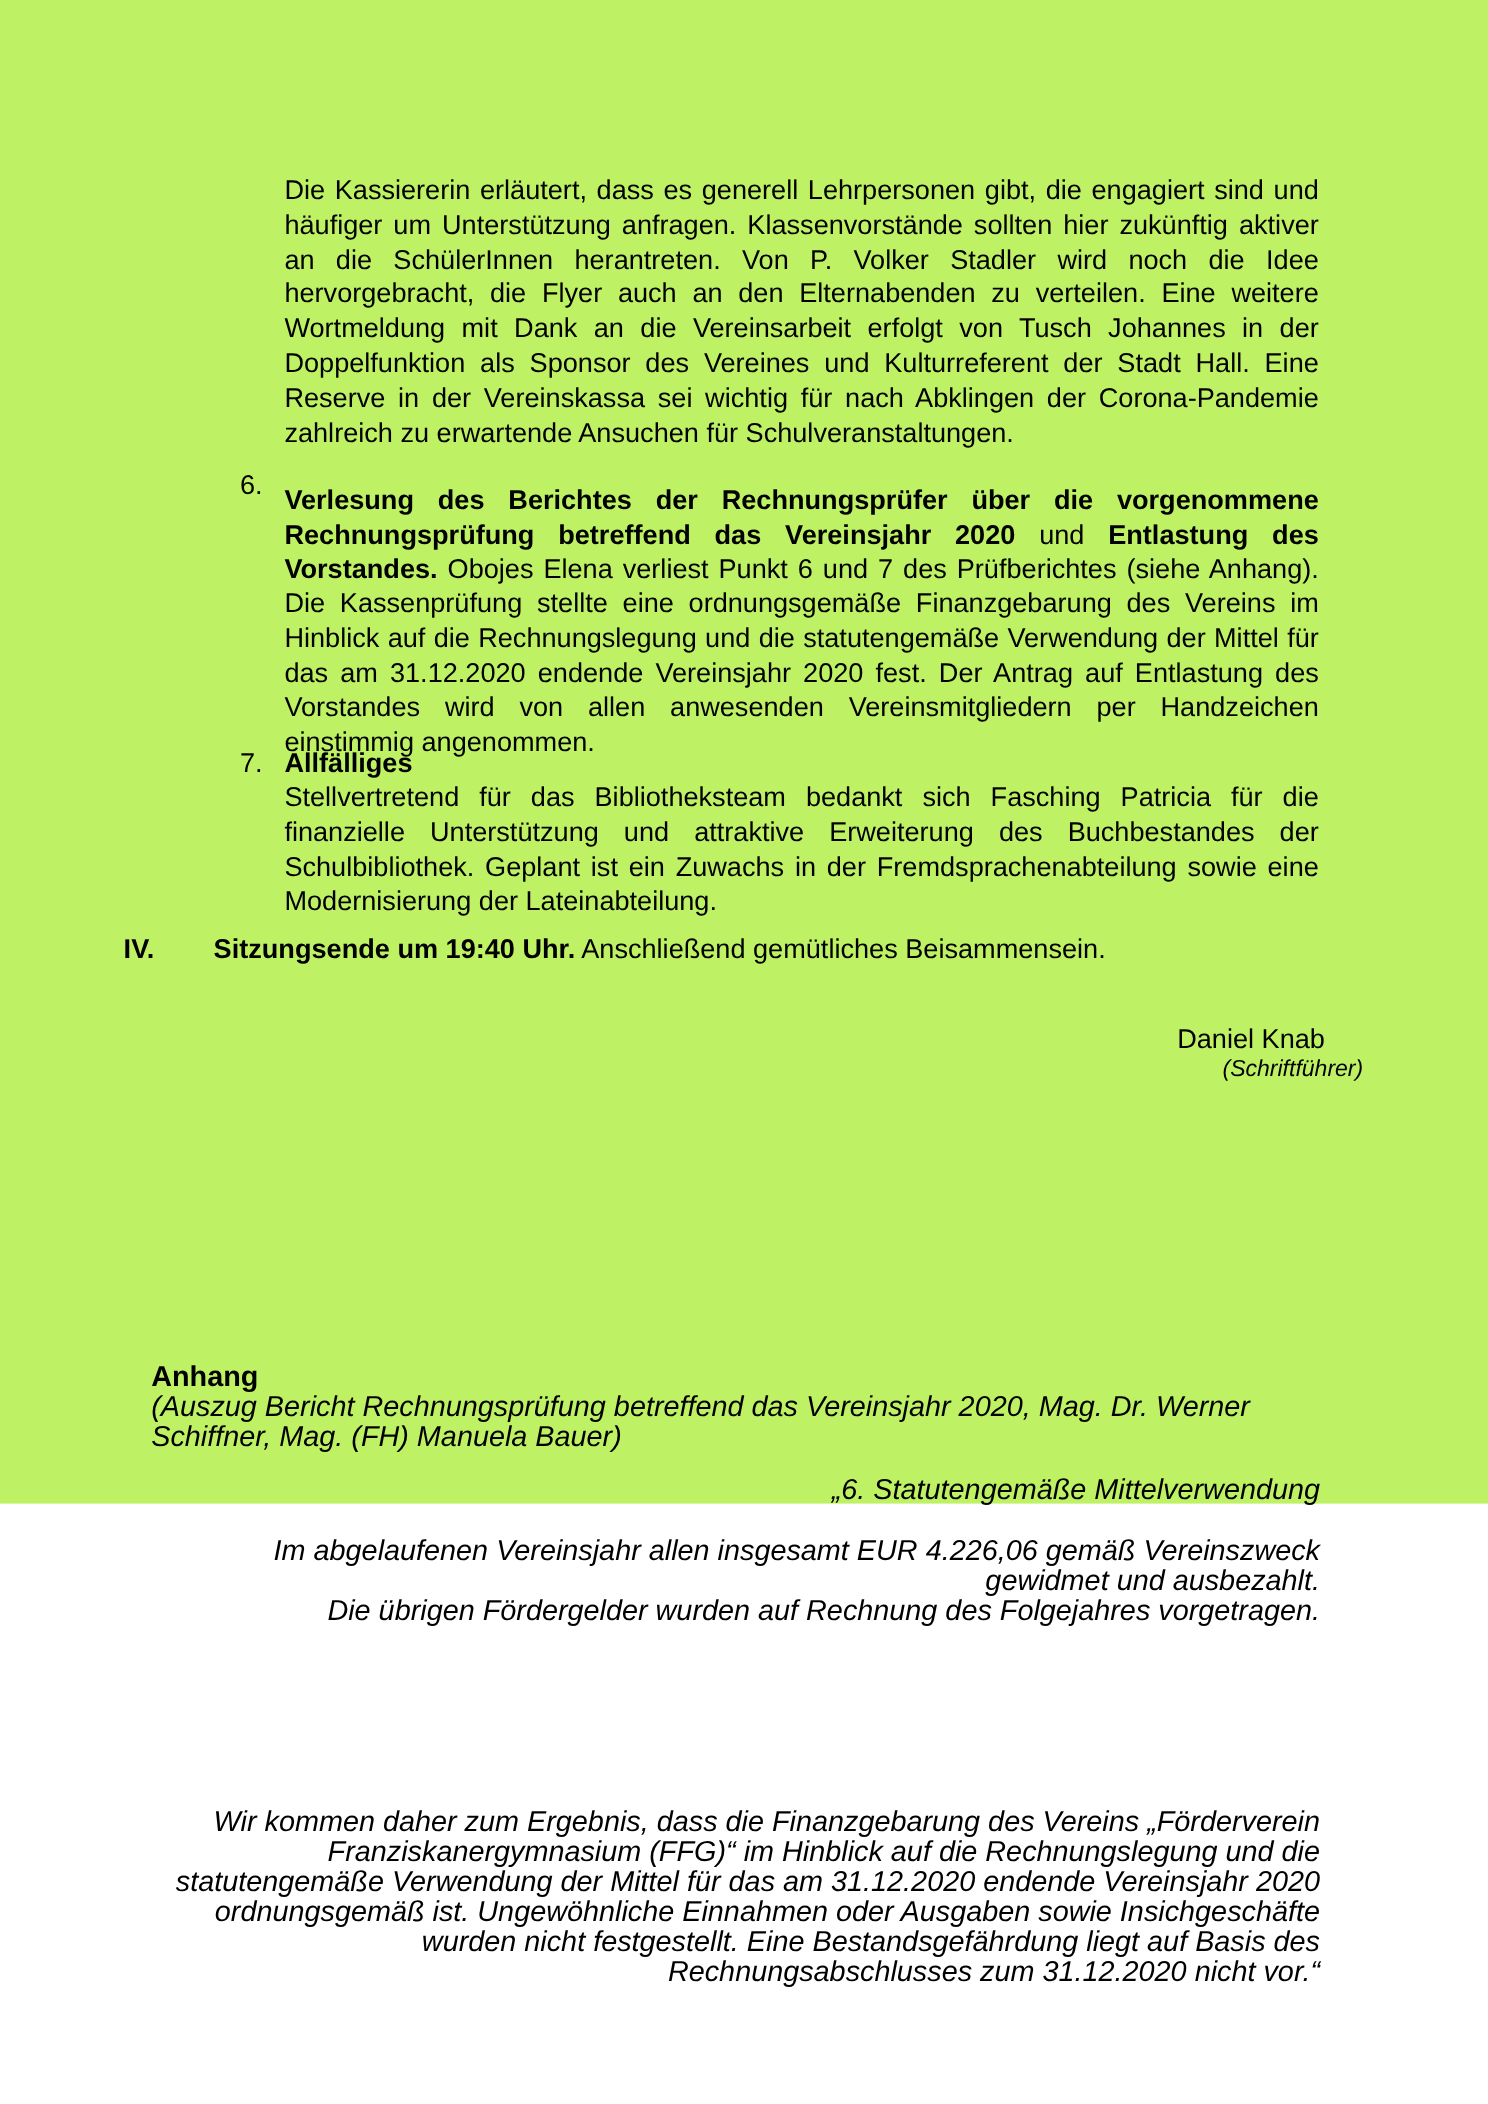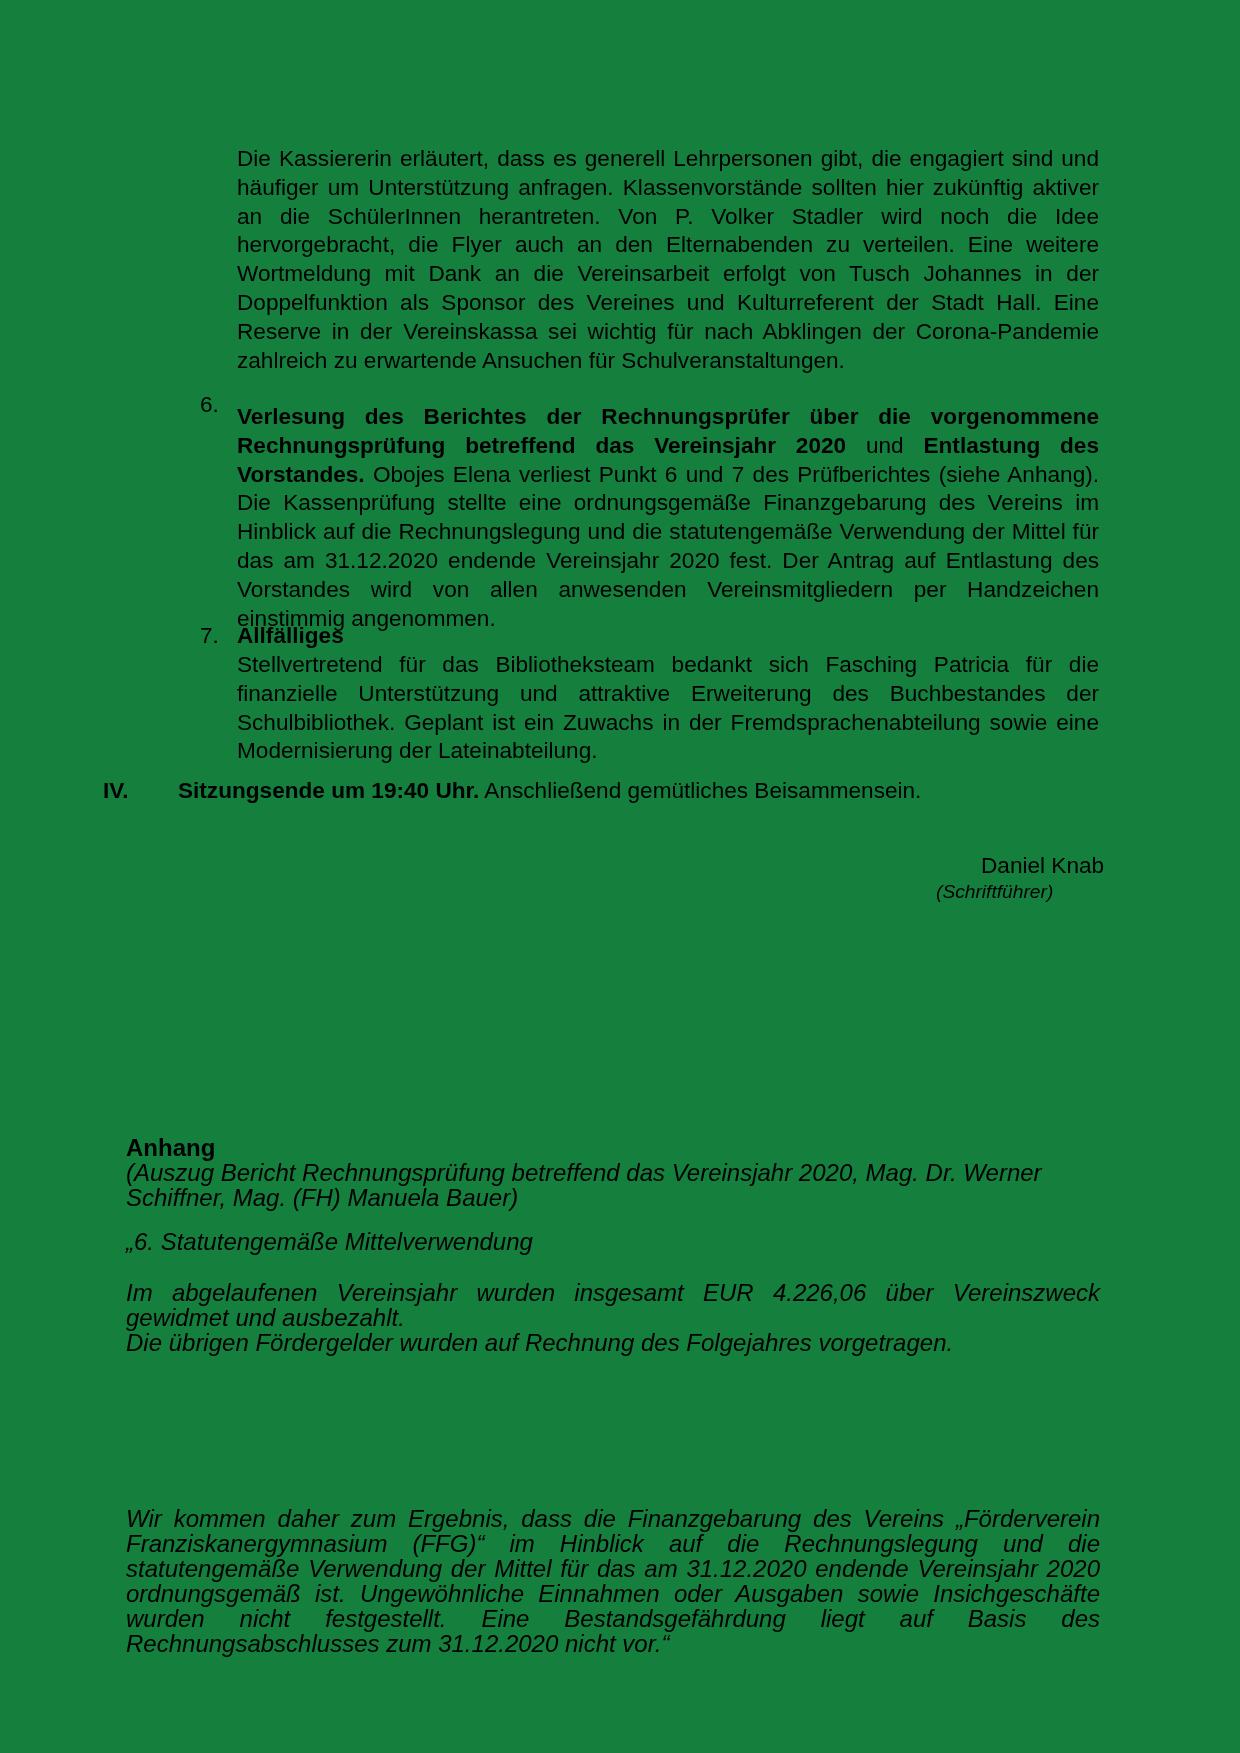--- a/index.html
+++ b/index.html
@@ -1,23 +1,23 @@
 <!DOCTYPE html>
 <html><head>
 <meta charset="utf-8">
 <style>
   html, body { margin: 0; padding: 0; background: #ffffff; }
   body { width: 1240px; height: 1753px; position: relative; overflow: hidden; color: #000; font-family: "Liberation Sans", sans-serif; }
-  .page { position: absolute; left: 0; top: 0; width: 1240px; height: 1753px; background: #15803d; }
+  .page { position: absolute; left: 0; top: 0; width: 1240px; height: 1253px; background: #bef264; }
   .blk { position: absolute; text-align: justify; font-size: 22.6px; line-height: 28.8px; }
   .blk b { font-weight: bold; }
   .left { text-align: left; }
   .num { position: absolute; font-size: 22.6px; line-height: 28.8px; }
   .anh { position: absolute; left: 126px; width: 974px; font-size: 24px; line-height: 25px; text-align: justify; }
-  .it { font-style: italic; }
+  .it { font-style: italic; text-align: right; }
   .j-last { text-align-last: left; }
   p { margin: 0; }
 </style>
 </head>
 <body>
 
 <div class="page">
 
   <p class="blk" style="left:237px; top:145px; width:862px;">Die Kassiererin erläutert, dass es generell Lehrpersonen gibt, die engagiert sind und häufiger um Unterstützung anfragen. Klassenvorstände sollten hier zukünftig aktiver an die SchülerInnen herantreten. Von P. Volker Stadler wird noch die Idee hervorgebracht, die Flyer auch an den Elternabenden zu verteilen. Eine weitere Wortmeldung mit Dank an die Vereinsarbeit erfolgt von Tusch Johannes in der Doppelfunktion als Sponsor des Vereines und Kulturreferent der Stadt Hall. Eine Reserve in der Vereinskassa sei wichtig für nach Abklingen der Corona-Pandemie zahlreich zu erwartende Ansuchen für Schulveranstaltungen.</p>
 
@@ -39,20 +39,20 @@
 
   <p class="blk left" style="left:938px; top:852px; width:200px;margin-left:43px;">Daniel Knab</p>
   <p class="blk left it" style="left:936px; top:879px; width:200px; font-size:19.2px; line-height:25px;">(Schriftführer)</p>
 
   <p class="anh" style="top:1135px; font-weight:bold;">Anhang</p>
   <p class="anh it j-last" style="top:1160px; text-align:left;">(Auszug Bericht Rechnungsprüfung betreffend das Vereinsjahr 2020, Mag. Dr. Werner Schiffner, Mag. (FH) Manuela Bauer)</p>
 
   <p class="anh it" style="top:1229px;">„6. Statutengemäße Mittelverwendung</p>
 
   <div class="anh it" style="top:1280px;">
-    <p>Im abgelaufenen Vereinsjahr wurden insgesamt EUR 4.226,06 über Vereinszweck gewidmet und ausbezahlt.</p>
+    <p>Im abgelaufenen Vereinsjahr allen insgesamt EUR 4.226,06 gemäß Vereinszweck gewidmet und ausbezahlt.</p>
     <p>Die übrigen Fördergelder wurden auf Rechnung des Folgejahres vorgetragen.</p>
   </div>
 
 
   <p class="anh it" style="top:1506px;">Wir kommen daher zum Ergebnis, dass die Finanzgebarung des Vereins „Förderverein Franziskanergymnasium (FFG)“ im Hinblick auf die Rechnungslegung und die statutengemäße Verwendung der Mittel für das am 31.12.2020 endende Vereinsjahr 2020 ordnungsgemäß ist. Ungewöhnliche Einnahmen oder Ausgaben sowie Insichgeschäfte wurden nicht festgestellt. Eine Bestandsgefährdung liegt auf Basis des Rechnungsabschlusses zum 31.12.2020 nicht vor.“</p>
 
 </div>
 
 </body></html>

